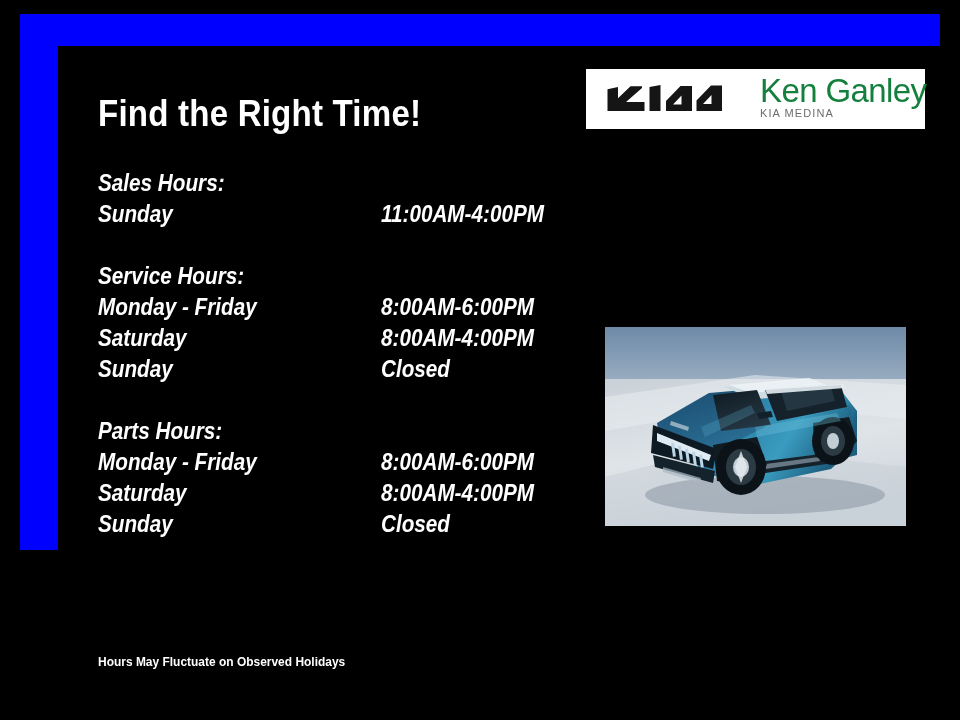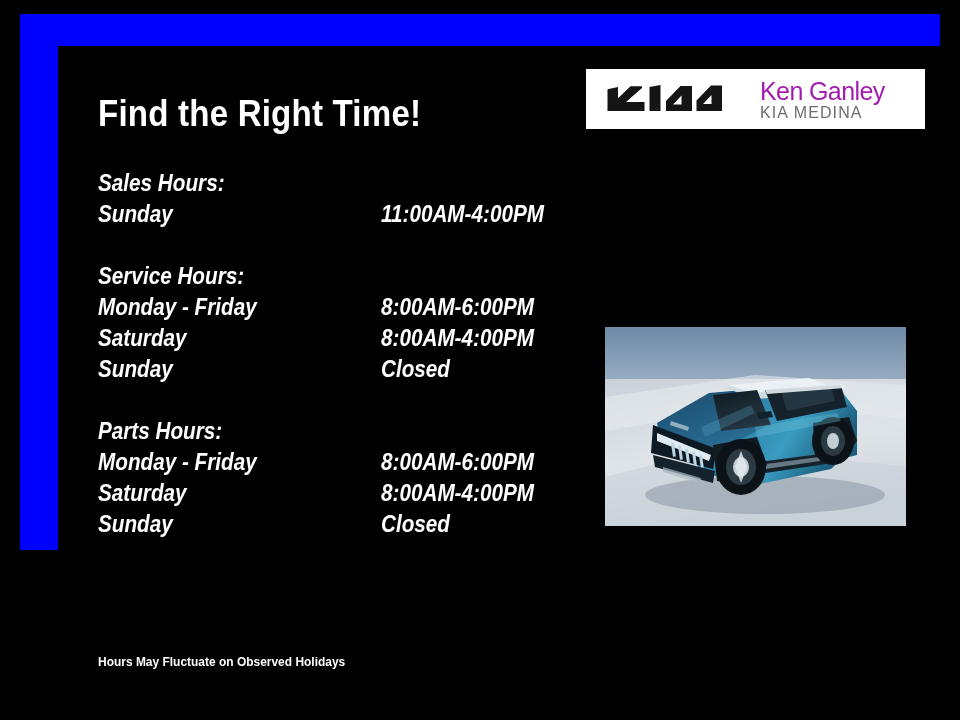--- a/index.html
+++ b/index.html
@@ -146,31 +146,31 @@
   .dealer-name-wrap {
     display: flex;
     flex-direction: column;
     justify-content: center;
     line-height: 1;
   }
 
   .dealer-name {
     font-family: "Liberation Sans", sans-serif;
     font-weight: 400;
-    font-size: 25px;
+    font-size: 33px;
     line-height: 26px;
-    color: #a21caf;
+    color: #15803d;
     letter-spacing: -0.6px;
     white-space: nowrap;
   }
 
   .dealer-sub {
     font-family: "Liberation Sans", sans-serif;
     font-weight: 400;
-    font-size: 16px;
+    font-size: 11px;
     line-height: 14px;
     color: #6d6d6d;
     letter-spacing: 1.1px;
     margin-top: 2px;
     white-space: nowrap;
   }
 
   
   .vehicle-photo {
     position: absolute;

